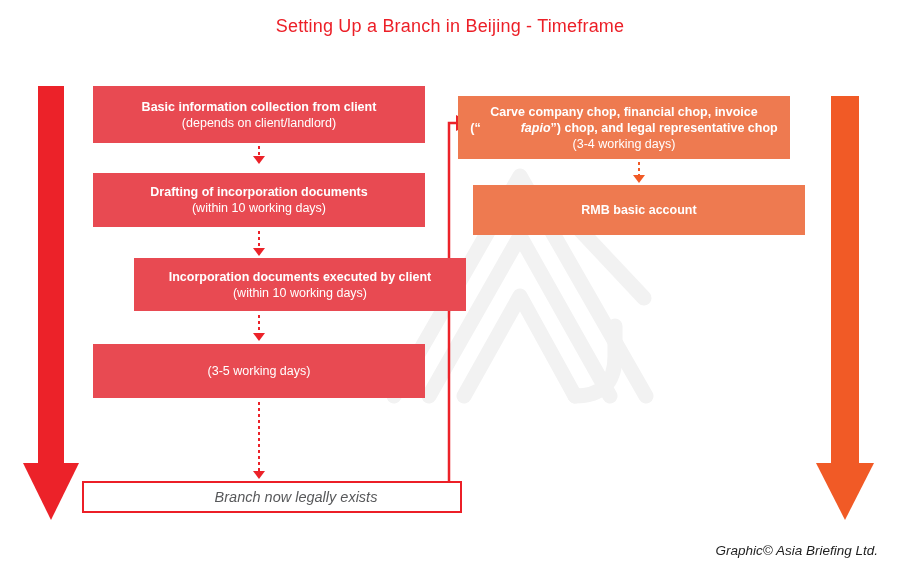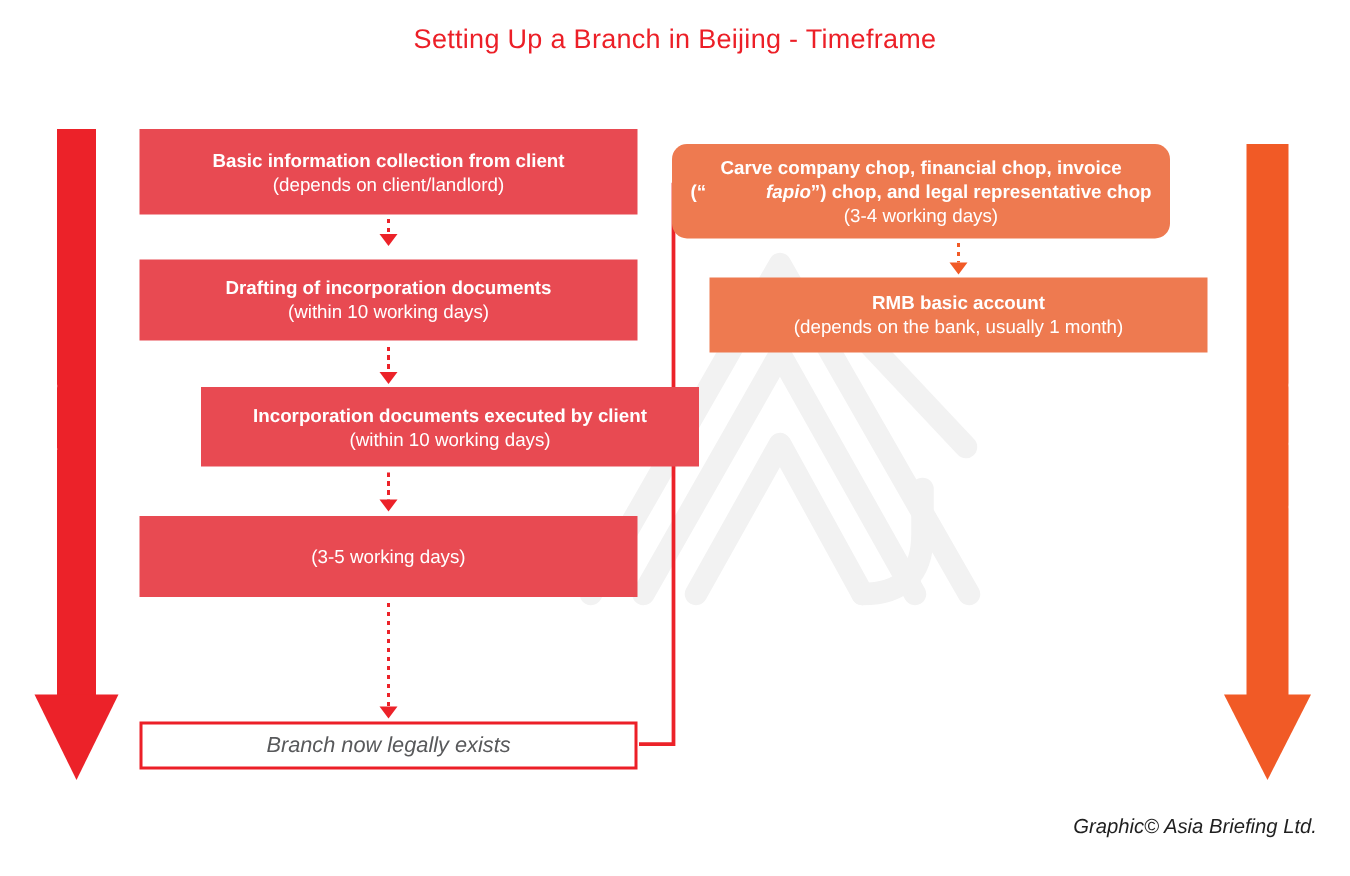--- a/index.html
+++ b/index.html
@@ -133,35 +133,34 @@
 
   <div class="step red-bg" style="left:93px;top:344px;height:54px;">
     <span class="note">(3-5 working days)</span>
   </div>
 
   <div class="darrow red" style="left:253px;top:402px;height:77px;">
     <div class="dline"></div>
     <div class="dhead"></div>
   </div>
 
-  <div class="milestone" style="left:93px;top:481px;height:28px;">
+  <div class="milestone" style="left:82px;top:481px;height:28px;padding-left:48px;">
     <span>Branch now legally exists</span>
   </div>
 
-  <div class="step orange-bg" style="left:448px;top:96px;height:63px;border-radius:10px;">
+  <div class="step orange-bg" style="left:458px;top:96px;height:63px;">
     <span class="b">Carve company chop, financial chop, invoice</span>
     <span class="b"><span>(“</span><span class="i">fapio</span><span>”) chop, and legal representative chop</span></span>
     <span class="note">(3-4 working days)</span>
   </div>
 
   <div class="darrow orange" style="left:633px;top:162px;height:21px;">
     <div class="dline"></div>
     <div class="dhead"></div>
   </div>
 
   <div class="step orange-bg" style="left:473px;top:185px;height:50px;">
     <span class="b">RMB basic account</span>
-    <span class="note">(depends on the bank, usually 1 month)</span>
   </div>
 
   <div class="credit">Graphic© Asia Briefing Ltd.</div>
 
 </div>
 
 </body></html>

